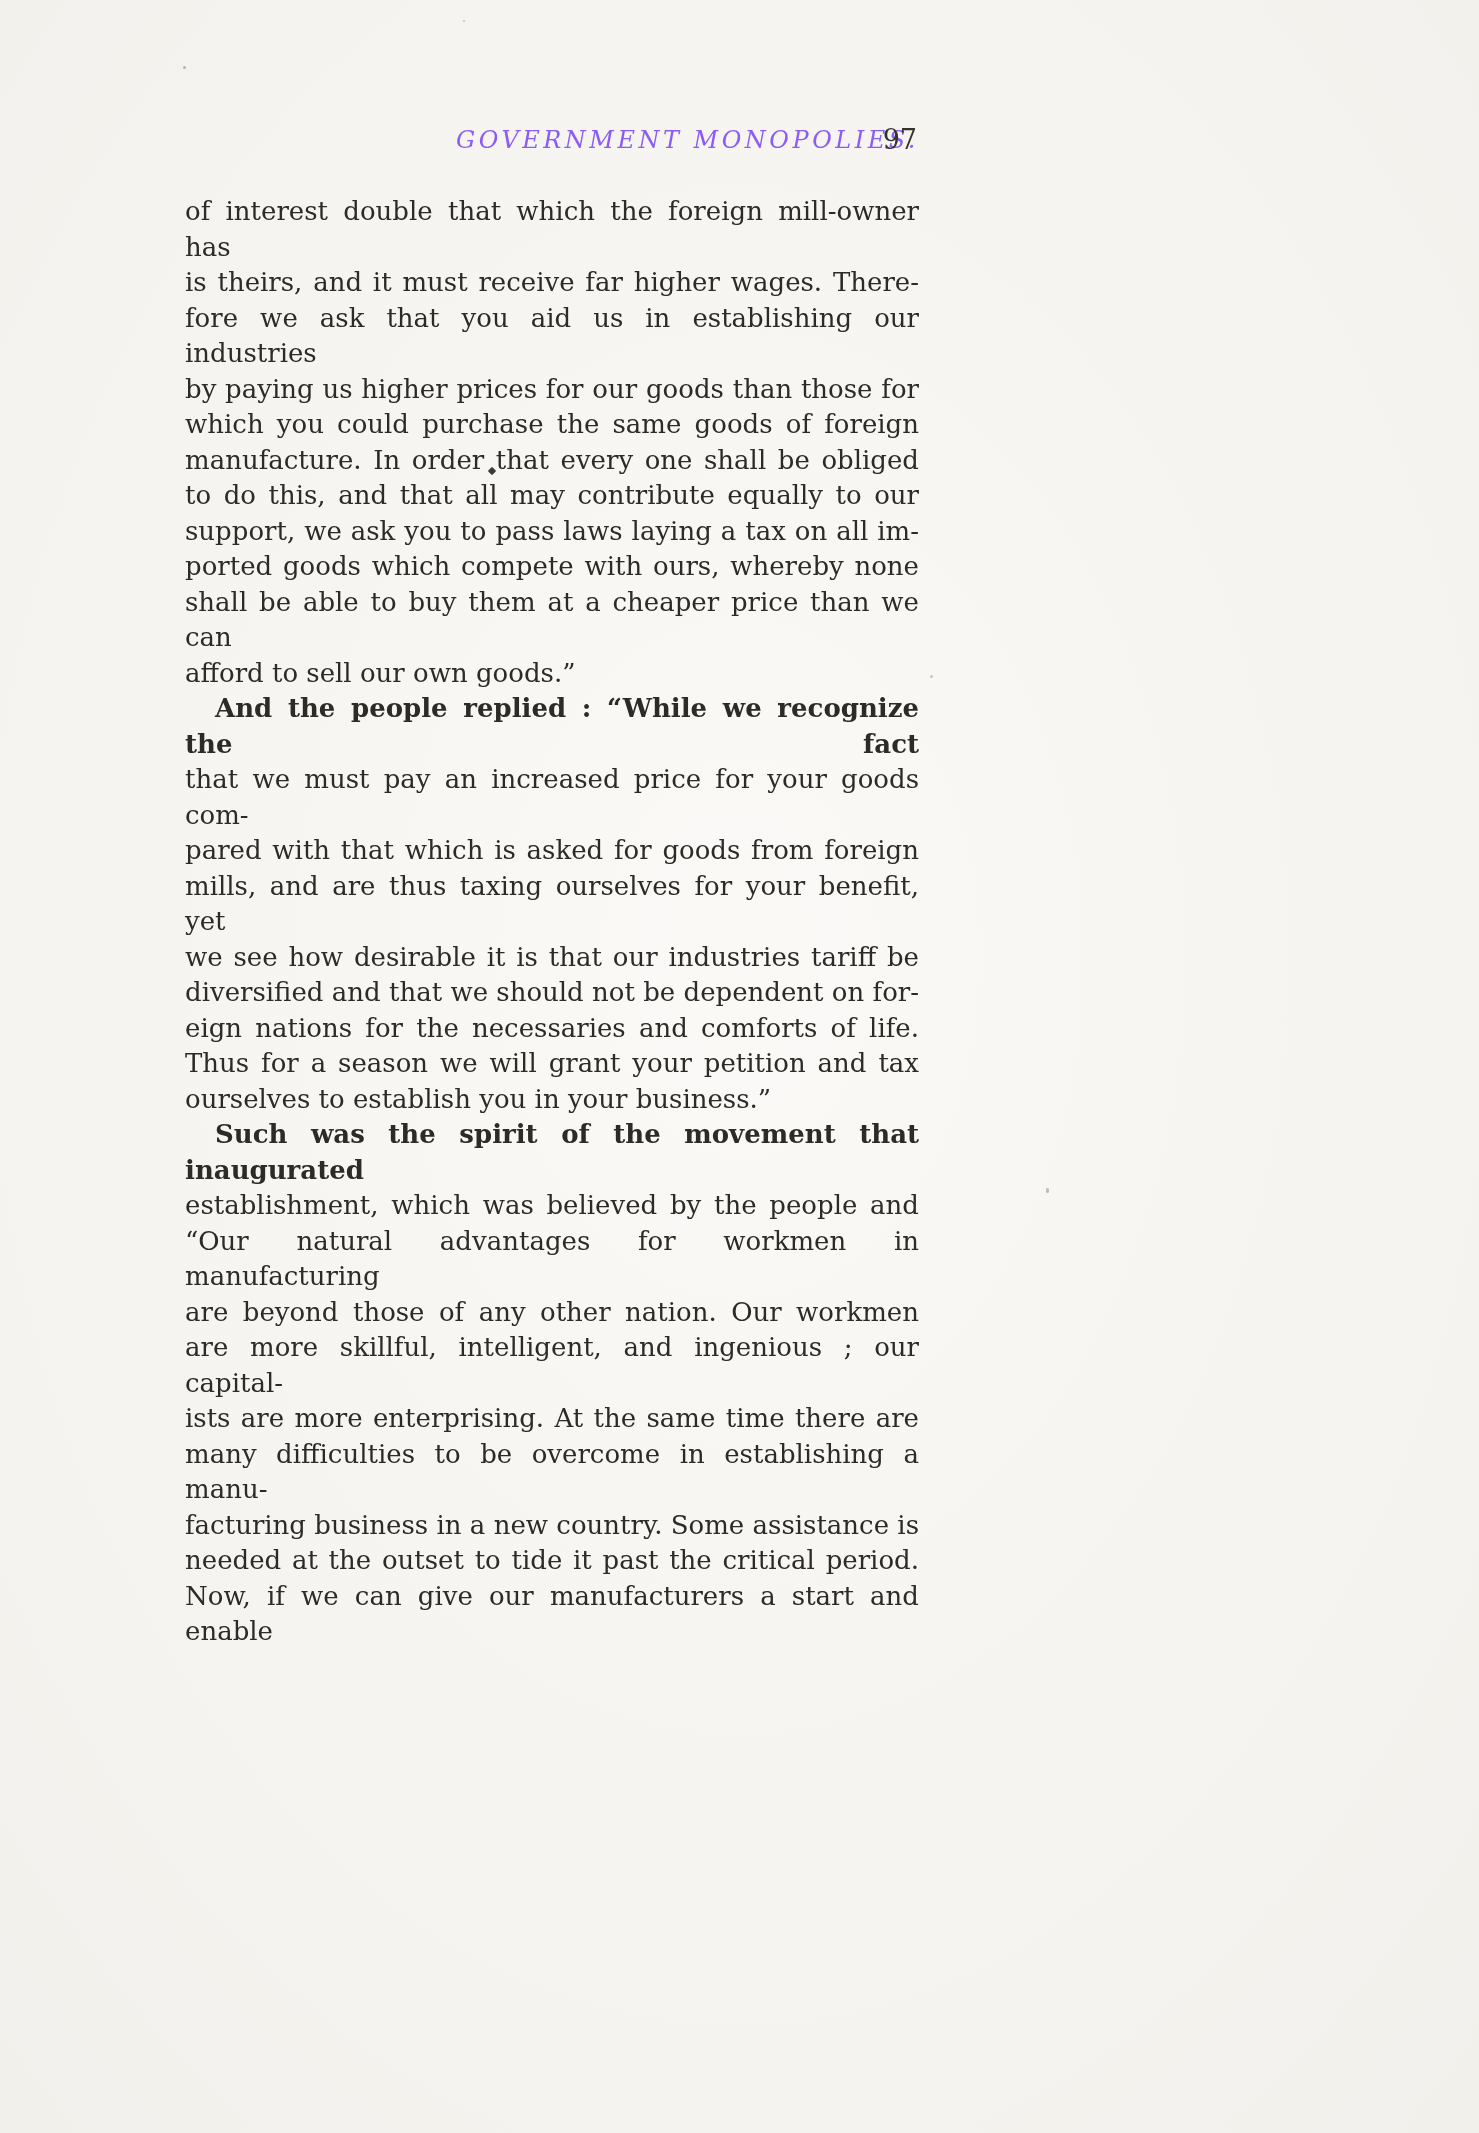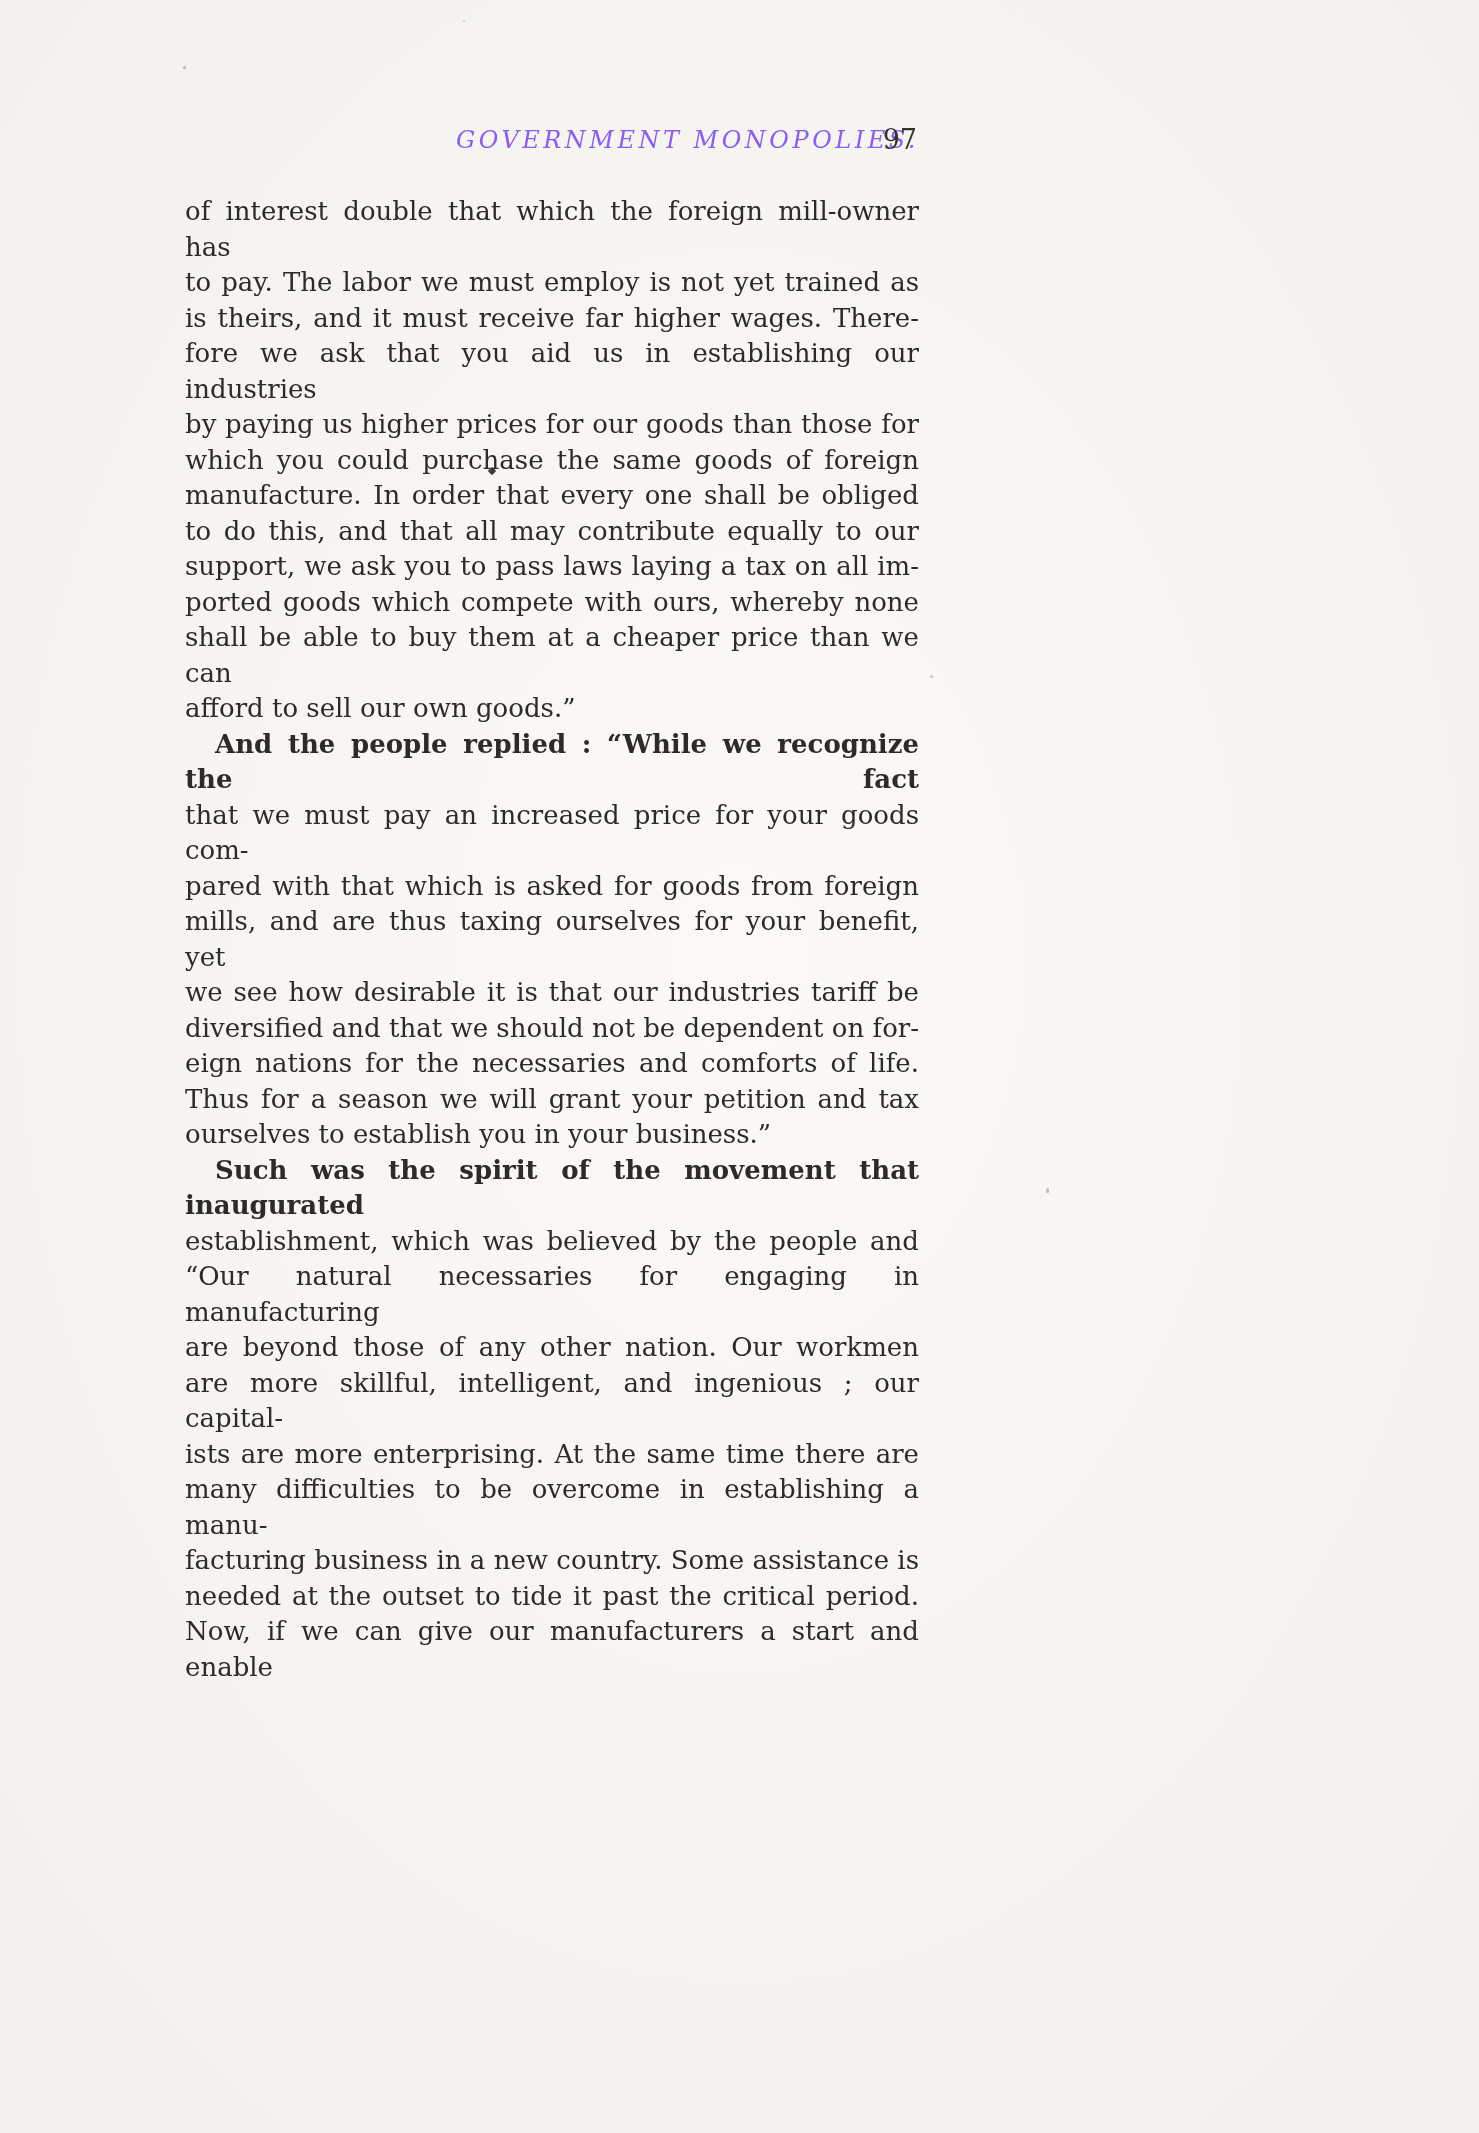--- a/index.html
+++ b/index.html
@@ -74,21 +74,20 @@
 
   <div class="page-header">
     <div class="running-title">GOVERNMENT MONOPOLIES.</div>
     <div class="page-number">97</div>
   </div>
 
   <div class="page-body">
 
     <div class="para">
       <div class="line">of interest double that which the foreign mill-owner has</div>
-      <div class="line">to pay. The labor we must employ is not yet trained as</div>
       <div class="line">is theirs, and it must receive far higher wages. There-</div>
       <div class="line">fore we ask that you aid us in establishing our industries</div>
       <div class="line">by paying us higher prices for our goods than those for</div>
       <div class="line">which you could purchase the same goods of foreign</div>
       <div class="line">manufacture. In order that every one shall be obliged</div>
       <div class="line">to do this, and that all may contribute equally to our</div>
       <div class="line">support, we ask you to pass laws laying a tax on all im-</div>
       <div class="line">ported goods which compete with ours, whereby none</div>
       <div class="line">shall be able to buy them at a cheaper price than we can</div>
       <div class="line last">afford to sell our own goods.”</div>
@@ -102,21 +101,21 @@
       <div class="line">we see how desirable it is that our industries tariff be</div>
       <div class="line">diversified and that we should not be dependent on for-</div>
       <div class="line">eign nations for the necessaries and comforts of life.</div>
       <div class="line"><span>Thus </span><span class="italic">for a season</span><span> we will grant your petition and tax</span></div>
       <div class="line last">ourselves to establish you in your business.”</div>
     </div>
 
     <div class="para">
       <div class="line indent">Such was the spirit of the movement that inaugurated</div>
       <div class="line">establishment, which was believed by the people and</div>
-      <div class="line">“Our natural necessaries for engaging in manufacturing</div>
+      <div class="line">“Our natural advantages for workmen in manufacturing</div>
       <div class="line">are beyond those of any other nation. Our workmen</div>
       <div class="line">are more skillful, intelligent, and ingenious ; our capital-</div>
       <div class="line">ists are more enterprising. At the same time there are</div>
       <div class="line">many difficulties to be overcome in establishing a manu-</div>
       <div class="line">facturing business in a new country. Some assistance is</div>
       <div class="line">needed at the outset to tide it past the critical period.</div>
       <div class="line">Now, if we can give our manufacturers a start and enable</div>
     </div>
 
   </div>

